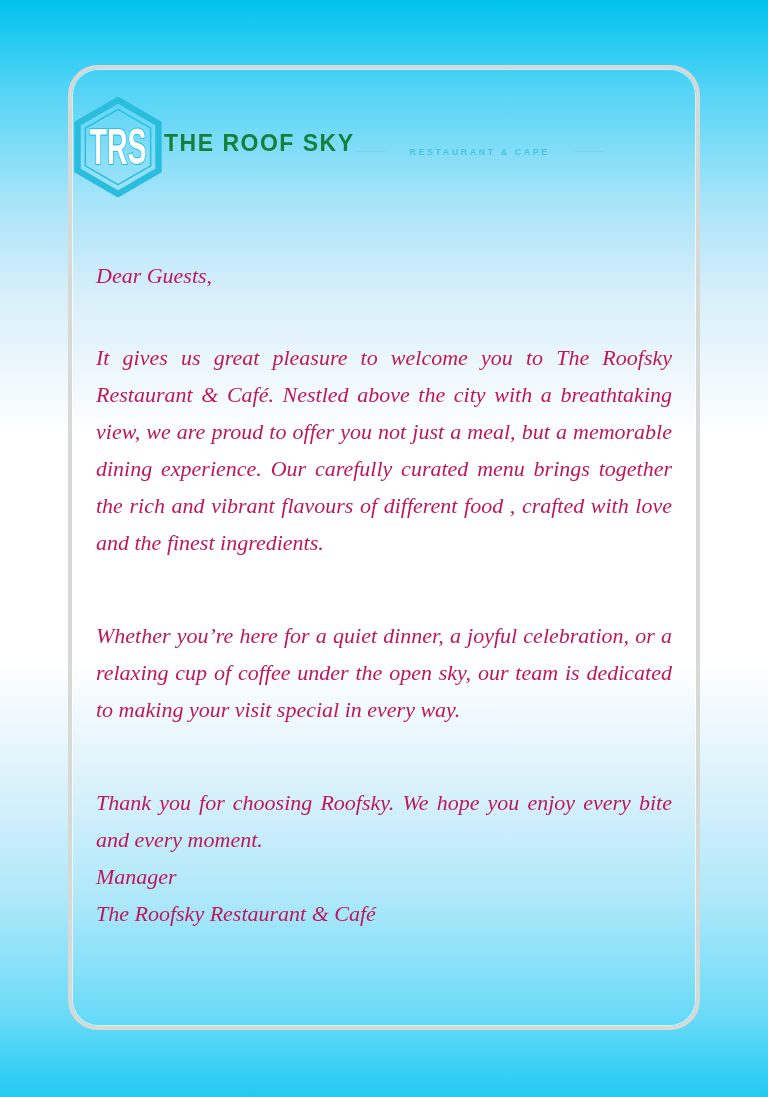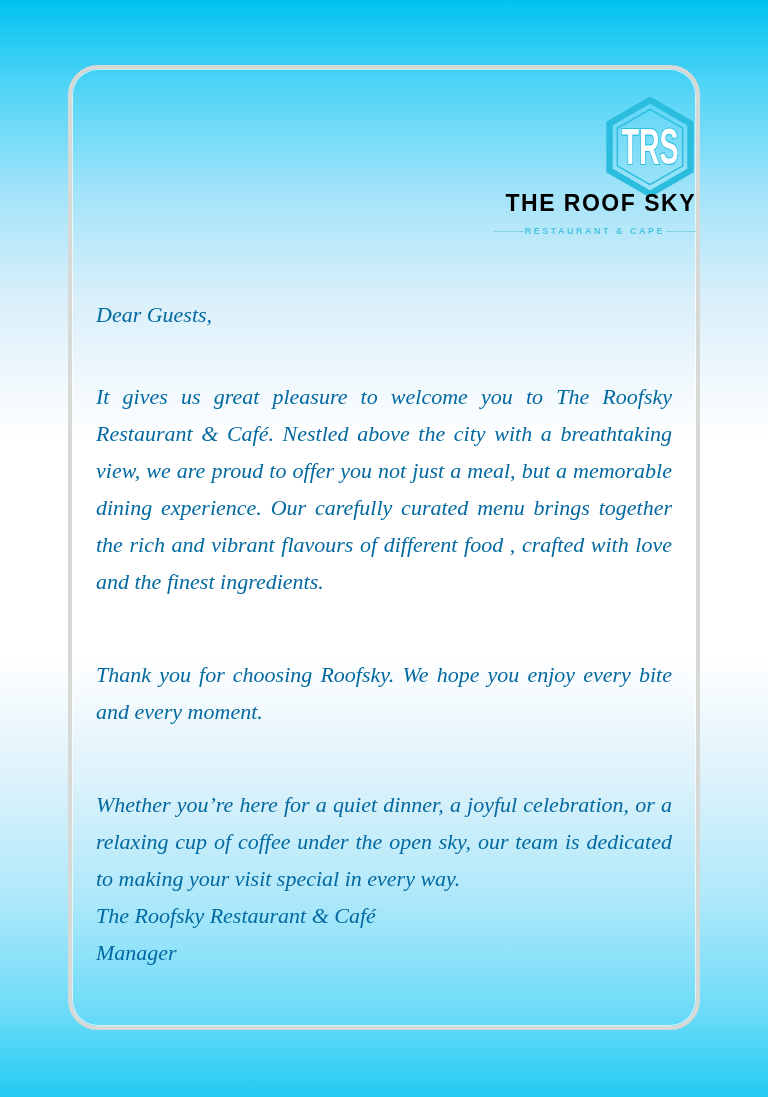--- a/index.html
+++ b/index.html
@@ -31,55 +31,54 @@
     width: 632px;
     height: 965px;
     box-sizing: border-box;
     border: 4px solid #d7d9d7;
     border-radius: 30px;
     box-shadow: inset 0 0 0 1px rgba(255,255,255,0.7);
   }
   .logo-block {
     padding-top: 28px;
     display: flex;
-    flex-direction: column;
-    align-items: flex-end;
+    align-items: center;
   }
   .hexagon-svg {
     display: block;
   }
   .brand-name {
     margin-top: -7px;
     font-size: 23px;
     font-weight: bold;
     letter-spacing: 1.5px;
-    color: #000000;
+    color: #15803d;
     white-space: nowrap;
   }
   .tagline-row {
     margin-top: 9px;
     display: flex;
     align-items: center;
-    gap: 1px;
+    gap: 25px;
   }
   .tagline-line {
     width: 30px;
     height: 1px;
     background: #7fd4e8;
   }
   .tagline-text {
     font-size: 9px;
     font-weight: bold;
     letter-spacing: 2.5px;
     color: #4cc4e0;
     white-space: nowrap;
   }
   .letter {
     padding: 0 24px;
-    color: #0369a1;
+    color: #be185d;
     font-family: "Liberation Serif", "DejaVu Serif", serif;
     font-style: italic;
     font-size: 22px;
     line-height: 37px;
   }
   .letter p {
     margin: 0;
   }
   .salutation { margin-top: 60px !important; }
   .para { text-align: justify; }
@@ -106,19 +105,19 @@
     <div class="tagline-row">
       <span class="tagline-line"></span>
       <span class="tagline-text">RESTAURANT &amp; CAPE</span>
       <span class="tagline-line"></span>
     </div>
   </div>
 
   <div class="letter">
     <p class="salutation">Dear Guests,</p>
     <p class="para para-1">It gives us great pleasure to welcome you to The Roofsky Restaurant &amp; Café. Nestled above the city with a breathtaking view, we are proud to offer you not just a meal, but a memorable dining experience. Our carefully curated menu brings together the rich and vibrant flavours of different food , crafted with love and the finest ingredients.</p>
+    <p class="para para-2">Whether you’re here for a quiet dinner, a joyful celebration, or a relaxing cup of coffee under the open sky, our team is dedicated to making your visit special in every way.</p>
     <p class="para para-3">Thank you for choosing Roofsky. We hope you enjoy every bite and every moment.</p>
-    <p class="para para-2">Whether you’re here for a quiet dinner, a joyful celebration, or a relaxing cup of coffee under the open sky, our team is dedicated to making your visit special in every way.</p>
+    <p>Manager</p>
     <p>The Roofsky Restaurant &amp; Café</p>
-    <p>Manager</p>
   </div>
 
 </div>
 
 </body></html>

